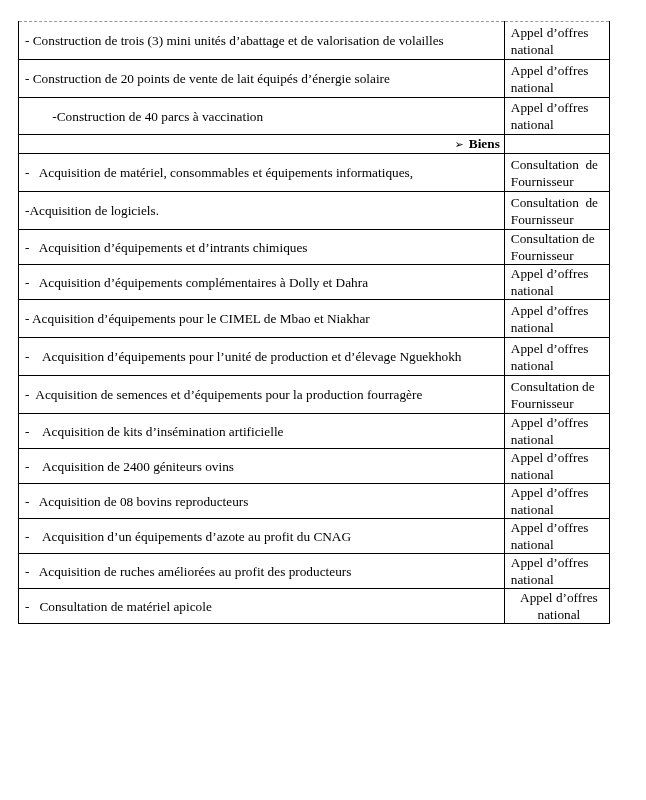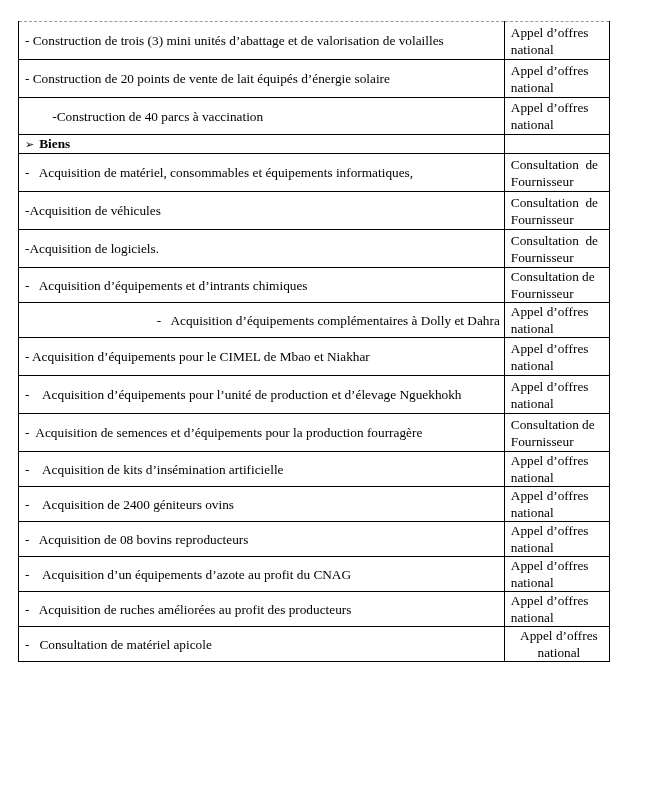--- a/index.html
+++ b/index.html
@@ -13,21 +13,21 @@
     #doc-table td {
       border: 1px solid #000; padding: 0 4px 0 6px; vertical-align: middle;
       overflow: hidden; white-space: nowrap;
     }
     #doc-table tr:first-child td { border-top: 1px dashed #9a9a9a; }
     td.col-desc { width: 474px; }
     td.col-method { width: 96px; white-space: normal !important; padding: 0 2px 0 6px !important; line-height: 17px; }
     tr.two-line td { height: 36px; }
     tr.r38 td { height: 37px; }
     tr.r33 td { height: 32px; }
-    tr.section td { height: 18px; }
+    tr.section td { height: 18px; text-align: right; }
     .section-label { font-weight: bold; }
     .arrow { font-size: 11px; margin-right: 5px; font-family: "DejaVu Sans", sans-serif; }
     td.centered { text-align: center; }
   </style>
 </head>
 <body>
 
 <table id="doc-table">
   <tbody>
     <tr class="r38">
@@ -44,33 +44,29 @@
     </tr>
     <tr class="section">
       <td class="col-desc"><span class="arrow">➢</span><span class="section-label">Biens</span></td>
       <td class="col-method"></td>
     </tr>
     <tr class="r38">
       <td class="col-desc" style="white-space:pre;"><span>-   Acquisition de matériel, consommables et équipements informatiques,</span></td>
       <td class="col-method"><span style="white-space:pre;">Consultation  de</span><br><span>Fournisseur</span></td>
     </tr>
     <tr class="r38">
-      <td class="col-desc">-Acquisition de véhicules</td>
-      <td class="col-method"><span style="white-space:pre;">Consultation  de</span><br><span>Fournisseur</span></td>
-    </tr>
-    <tr class="r38">
       <td class="col-desc">-Acquisition de logiciels.</td>
       <td class="col-method"><span style="white-space:pre;">Consultation  de</span><br><span>Fournisseur</span></td>
     </tr>
     <tr class="r33">
       <td class="col-desc" style="white-space:pre;"><span>-   Acquisition d’équipements et d’intrants chimiques</span></td>
       <td class="col-method"><span>Consultation de</span><br><span>Fournisseur</span></td>
     </tr>
     <tr class="r33">
-      <td class="col-desc" style="white-space:pre;text-align:right;"><span>-   Acquisition d’équipements complémentaires à Dolly et Dahra</span></td>
+      <td class="col-desc" style="white-space:pre;"><span>-   Acquisition d’équipements complémentaires à Dolly et Dahra</span></td>
       <td class="col-method"><span>Appel d’offres</span><br><span>national</span></td>
     </tr>
     <tr class="r38">
       <td class="col-desc" style="white-space:pre;margin-top:44px;"><span>- Acquisition d’équipements pour le CIMEL de Mbao et Niakhar</span></td>
       <td class="col-method"><span>Appel d’offres</span><br><span>national</span></td>
     </tr>
     <tr class="r38">
       <td class="col-desc" style="white-space:pre;"><span>-    Acquisition d’équipements pour l’unité de production et d’élevage Nguekhokh</span></td>
       <td class="col-method"><span>Appel d’offres</span><br><span>national</span></td>
     </tr>

